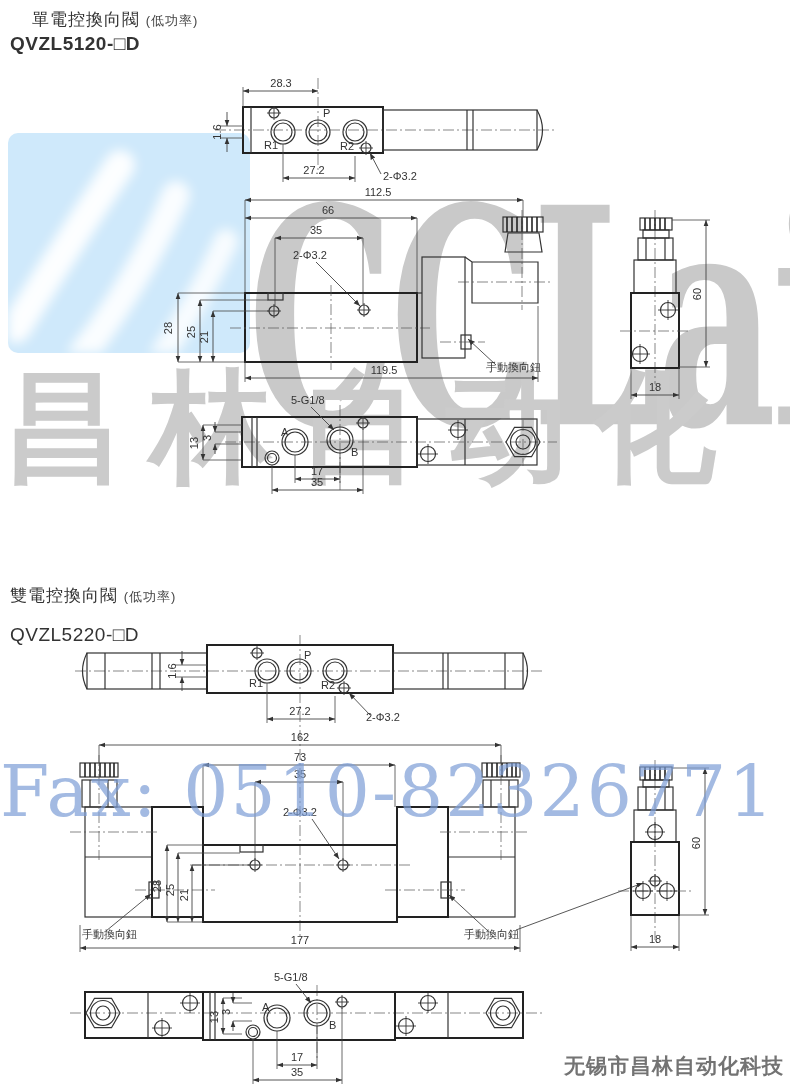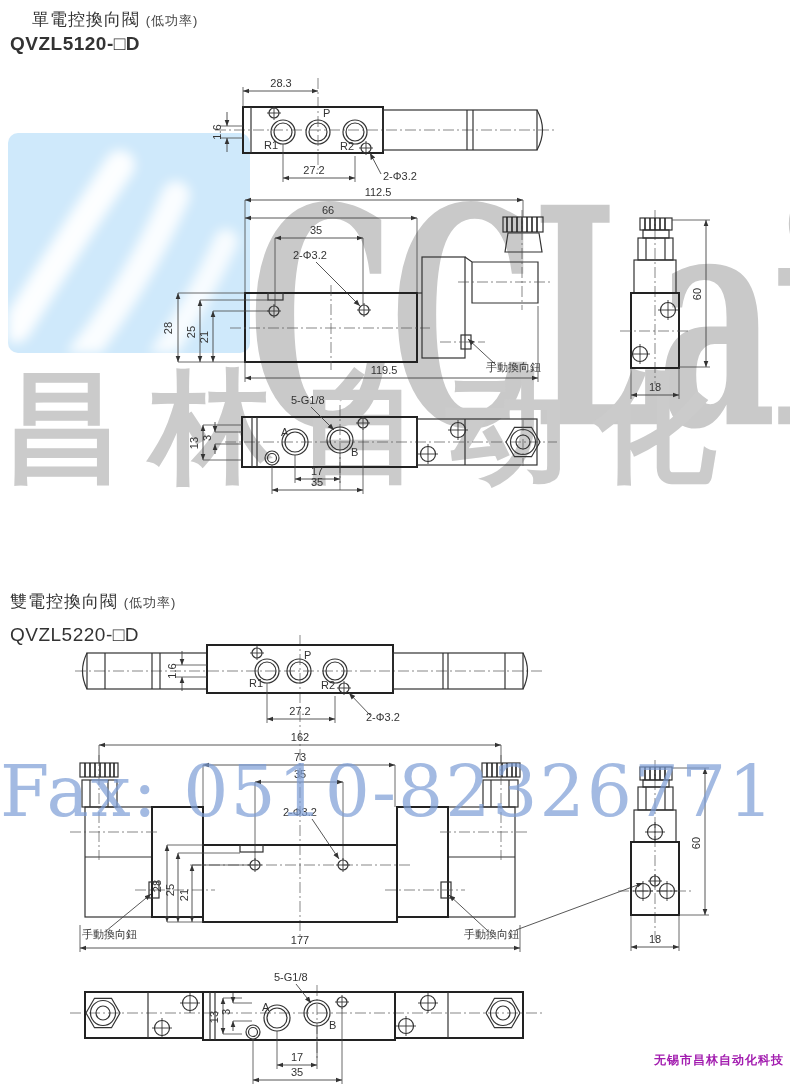--- a/index.html
+++ b/index.html
@@ -16,21 +16,21 @@
   .wm-cclair{left:248px;top:168px;font-family:"DejaVu Serif","Liberation Serif",serif;font-weight:bold;
              font-size:175px;line-height:1;color:#c9c9c9;transform:scale(1.05,1.72);transform-origin:left top;
              letter-spacing:-4px;z-index:2;}
   .wm-brand{left:2px;top:360px;font-size:122px;line-height:1.1;font-weight:bold;color:#cbcbcb;
             letter-spacing:26px;z-index:2;}
   .wm-tel{left:0;top:641px;width:790px;font-family:"DejaVu Serif","Liberation Serif",serif;
           font-size:71px;color:#7d9ed6;opacity:.7;letter-spacing:2px;z-index:6;}
   .wm-fax{left:0;top:750px;width:790px;font-family:"DejaVu Serif","Liberation Serif",serif;
           font-size:71px;color:#7d9ed6;opacity:.7;letter-spacing:2px;z-index:6;}
   .drawing{z-index:4;}
-  .footer{right:6px;top:1052px;font-size:12px;font-weight:bold;color:#a21caf;letter-spacing:1px;z-index:7;}
+  .footer{right:6px;top:1052px;font-size:21px;font-weight:bold;color:#737373;letter-spacing:1px;z-index:7;}
   
   svg text{font-family:"Liberation Sans",sans-serif;font-size:11px;fill:#333;}
   .t2{stroke:#222;stroke-width:2;fill:none;}
   .t1{stroke:#333;stroke-width:1.2;fill:none;}
   .thin{stroke:#444;stroke-width:.8;fill:none;}
   .dim{stroke:#444;stroke-width:.9;fill:none;}
   .cl{stroke:#555;stroke-width:.7;fill:none;stroke-dasharray:11 3 2 3;}
   .hatch{stroke:#222;stroke-width:1.6;}
   .scrl{stroke:#333;stroke-width:.9;}
 </style>
@@ -250,21 +250,21 @@
       <line x1="340" y1="383" x2="340" y2="413" class="thin"></line>
       <line x1="295" y1="409" x2="340" y2="409" class="dim" marker-start="url(#ar1)" marker-end="url(#ar1)"></line>
       <text x="317" y="405" text-anchor="middle">17</text>
       <line x1="272" y1="395" x2="272" y2="424" class="thin"></line>
       <line x1="363" y1="359" x2="363" y2="424" class="thin"></line>
       <line x1="272" y1="420" x2="363" y2="420" class="dim" marker-start="url(#ar1)" marker-end="url(#ar1)"></line>
       <text x="317" y="416" text-anchor="middle">35</text>
     </g>
   </svg>
 
-  <div class="abs sec-title" style="left:10px;top:584px;z-index:5;margin-top:6px;">
+  <div class="abs sec-title" style="left:10px;top:584px;z-index:5;">
     <span>雙電控換向閥</span>
     <span class="note">(低功率)</span>
   </div>
   <div class="abs model" style="left:10px;top:624px;z-index:5;text-align:center;">QVZL5220-□D</div>
 
   <svg class="abs drawing" style="left:0;top:610px;" width="790" height="478" viewBox="0 0 790 478">
     <defs>
       <marker id="ar2" viewBox="0 0 10 10" refX="9" refY="5" markerWidth="8" markerHeight="8" orient="auto-start-reverse">
         <path d="M0,1.5 L9,5 L0,8.5 z" fill="#333"></path>
       </marker>

